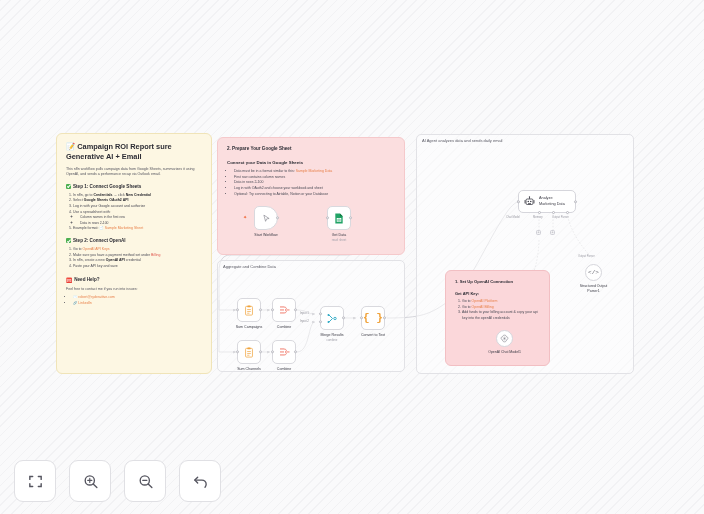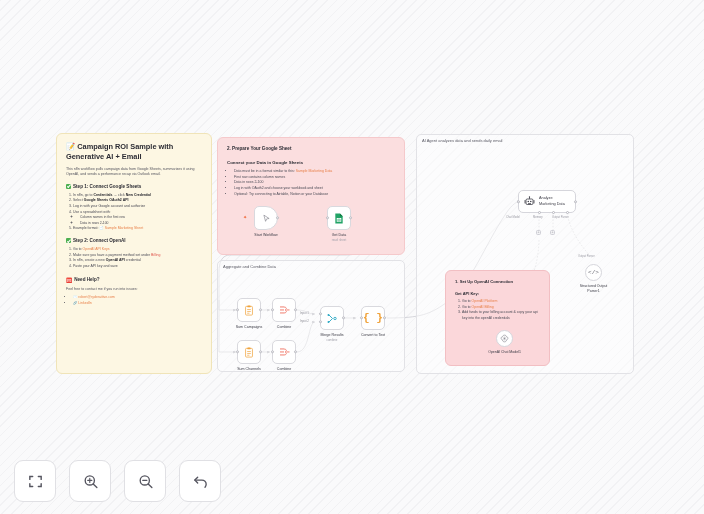--- a/index.html
+++ b/index.html
@@ -296,21 +296,21 @@
 
   <g fill="none" stroke="#c7c7ce" stroke-width="0.6" stroke-dasharray="1.6,1.6">
     <path d="M539,213 L539,232"></path>
     <path d="M553,213 L553,232"></path>
     <path d="M539,240 C538,280 520,300 505,320"></path>
     <path d="M567,213 C570,230 580,245 592,258"></path>
   </g>
 </svg>
 
 <div class="sticky sticky-yellow" style="left:56px; top:133px; width:156px; height:241px;">
-  <div class="n-title">📝 Campaign ROI Sample with Generative AI + Email</div>
+  <div class="n-title">📝 Campaign ROI Report sure Generative AI + Email</div>
   <div class="n-para">This n8n workflow pulls campaign data from Google Sheets, summarizes it using OpenAI, and sends a performance recap via Outlook email.</div>
 
   <div class="n-h2">
     <span class="chk"></span>
     <span>Step 1: Connect Google Sheets</span>
   </div>
   <ol class="n-ol">
     <li>In n8n, go to <b>Credentials</b> → click <b>New Credential</b></li>
     <li>Select <b>Google Sheets OAuth2 API</b></li>
     <li>Log in with your Google account and authorize</li>

